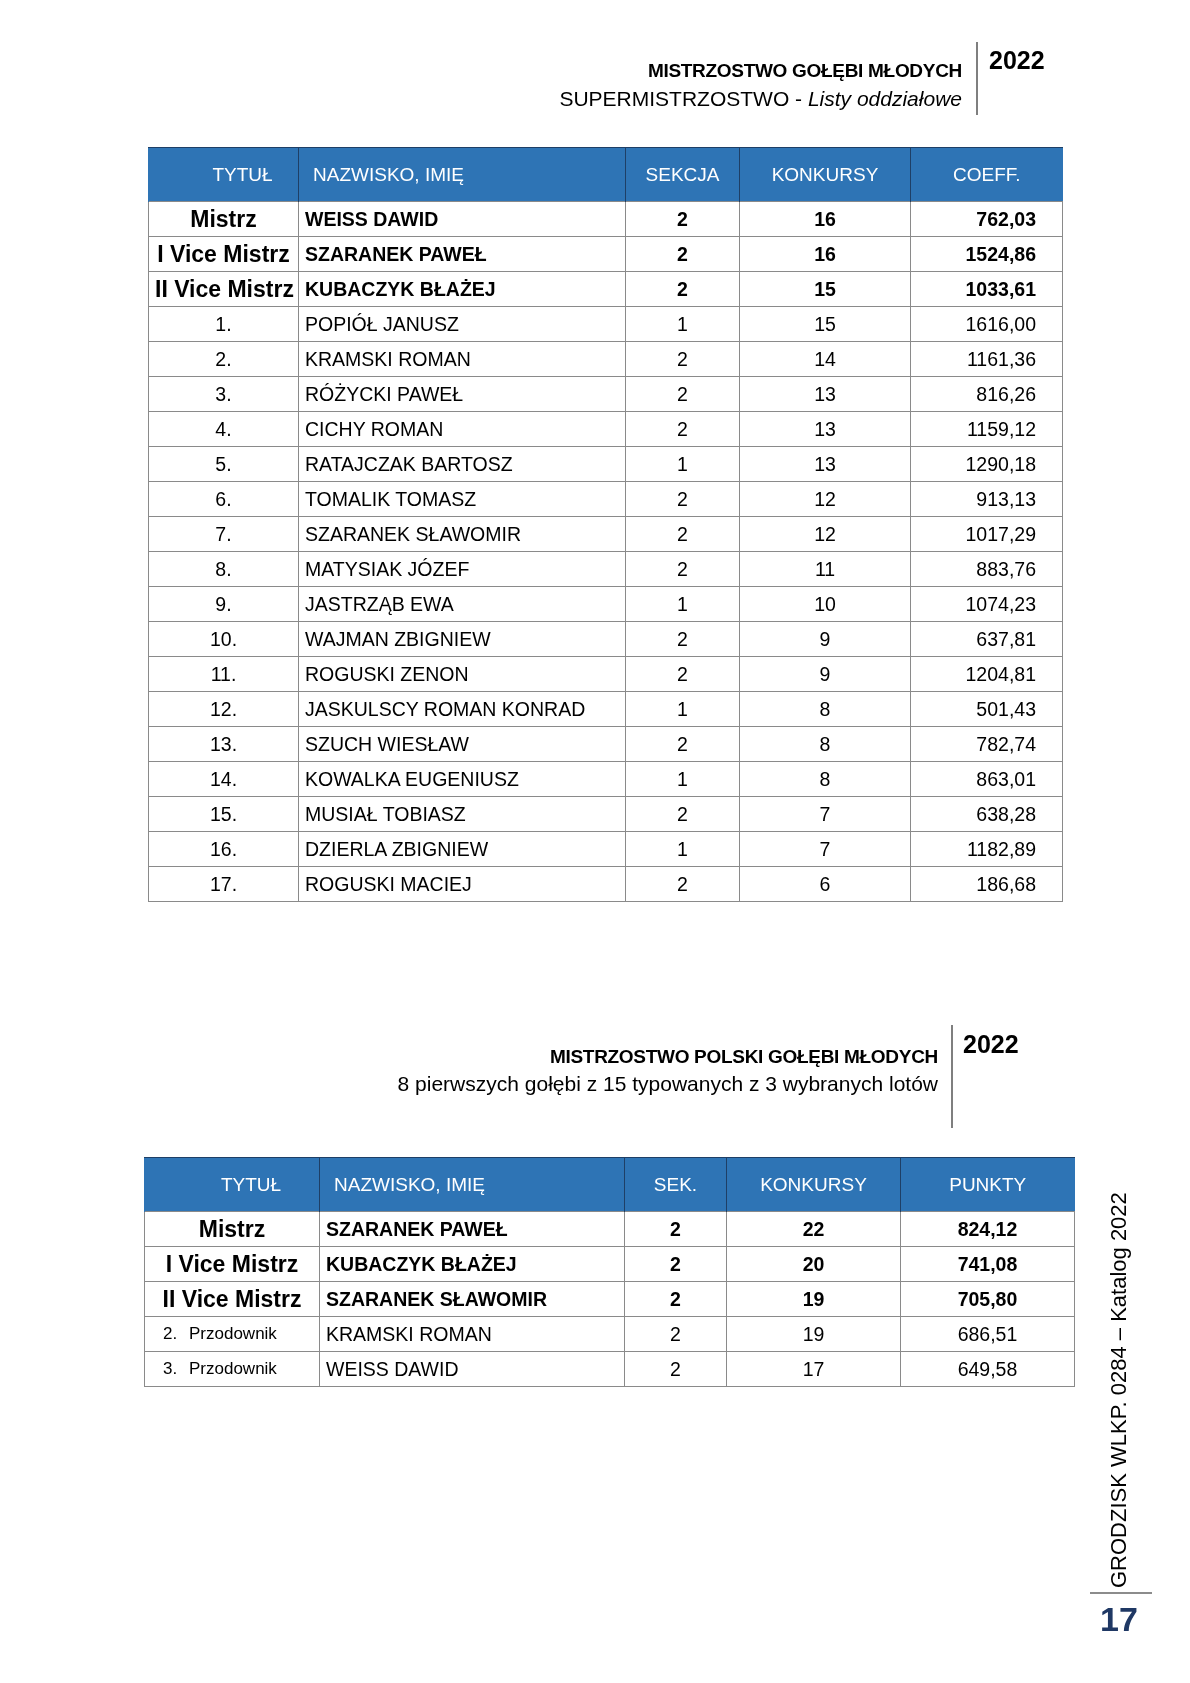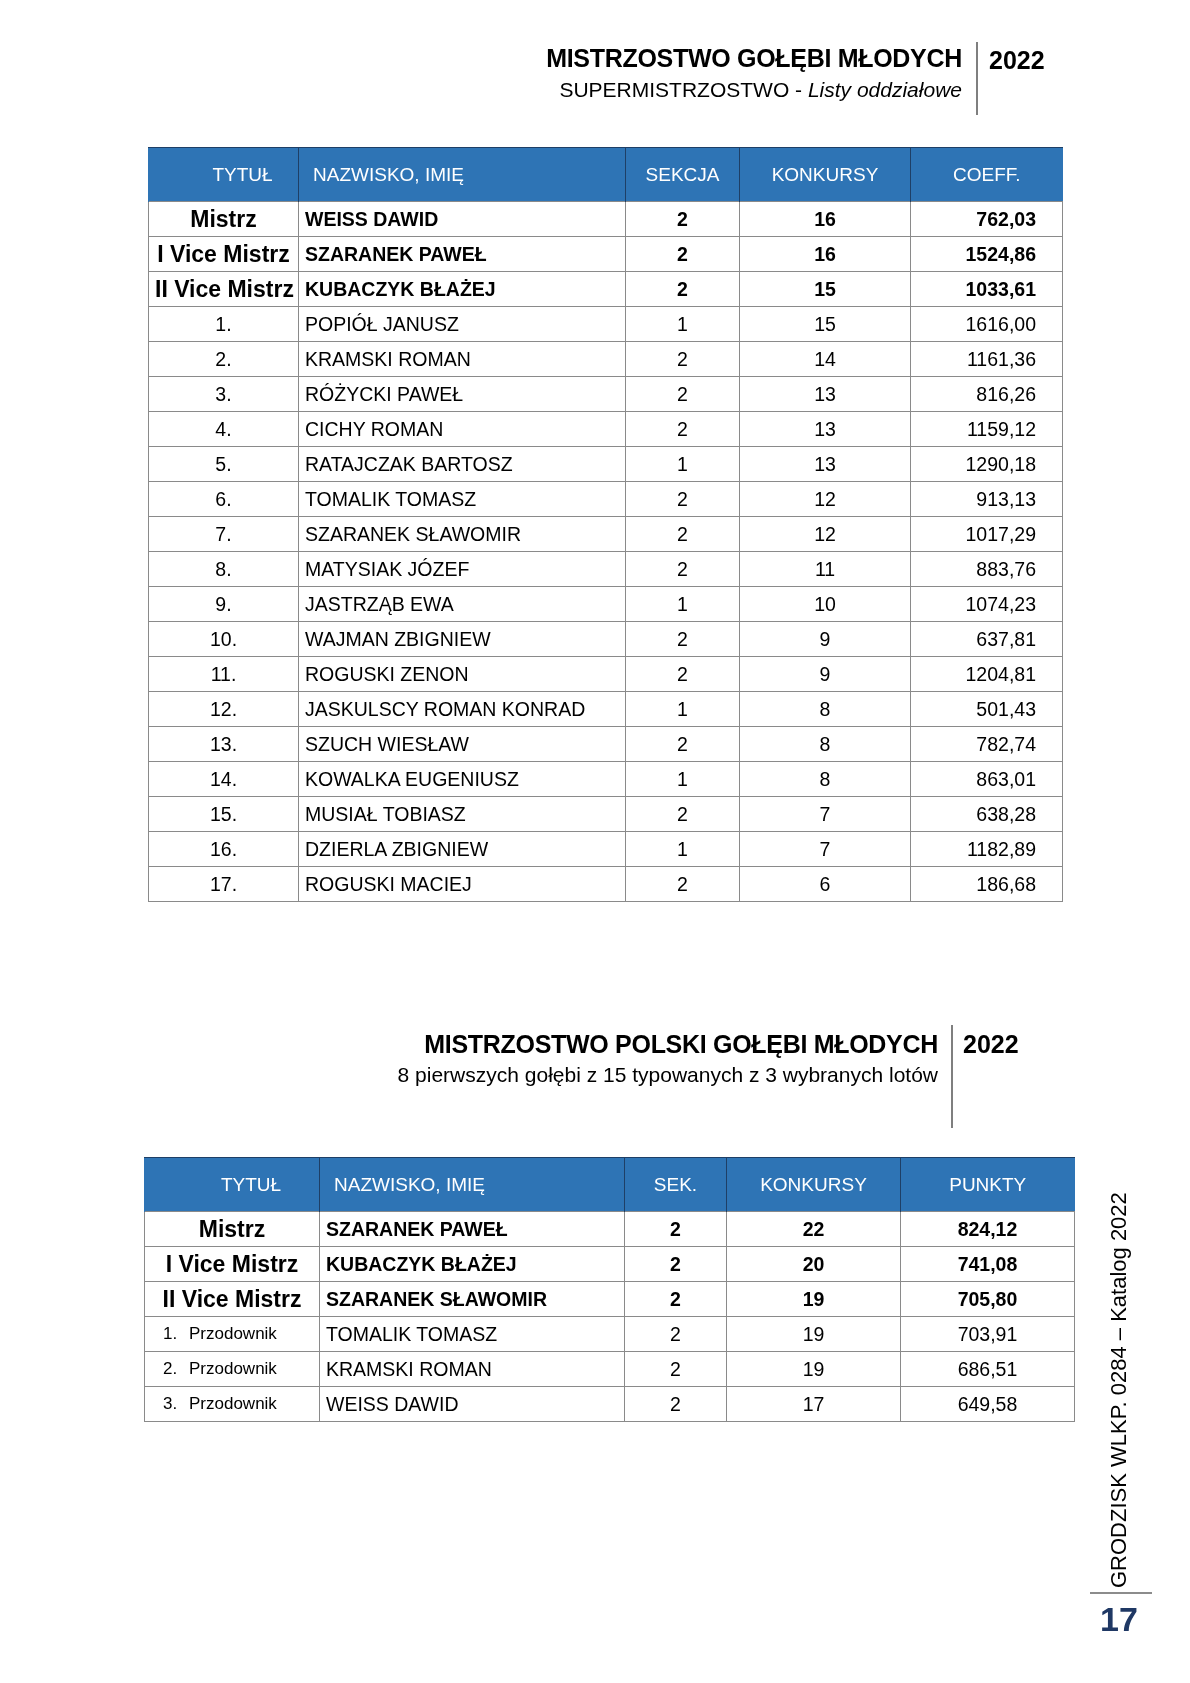--- a/index.html
+++ b/index.html
@@ -1,20 +1,20 @@
 <!DOCTYPE html>
 <html><head>
 <meta charset="utf-8">
 <style>
   * { margin:0; padding:0; box-sizing:border-box; }
   html, body { width:1190px; height:1683px; background:#ffffff; overflow:hidden; }
   body { position:relative; font-family:"Liberation Sans", "DejaVu Sans", sans-serif; color:#000; }
 
   .heading { position:absolute; text-align:right; }
-  .heading .title { font-weight:bold; font-size:25px; letter-spacing:-0.3px; white-space:nowrap; }
+  .heading .title { font-weight:bold; font-size:19px; letter-spacing:-0.3px; white-space:nowrap;margin-top:16px; }
   .heading .sub { font-size:21px; white-space:nowrap; line-height:31px; }
   .heading .sub i { font-style:italic; }
   .divider { position:absolute; width:2px; background:#7f7f7f; }
   .year { position:absolute; font-weight:bold; font-size:25px;text-align:center; }
 
   table { position:absolute; border-collapse:collapse; table-layout:fixed; }
   th { background:#2E74B5; color:#ffffff; font-weight:normal; font-size:19px; height:54px;
        border-left:1.5px solid #1e3f66; border-top:1.5px solid #1e3f66; }
   th:first-child { border-left:1.5px solid #2E74B5;padding-left:38px; }
   th.left { text-align:left; padding-left:14px; }
@@ -251,27 +251,20 @@
         <td class="c">741,08</td>
       </tr>
       <tr class="bold">
         <td class="t">II Vice Mistrz</td>
         <td class="l">SZARANEK SŁAWOMIR</td>
         <td class="c">2</td>
         <td class="c">19</td>
         <td class="c">705,80</td>
       </tr>
       <tr>
-        <td class="t2"><span class="num">1.</span><span>Przodownik</span></td>
-        <td class="l">TOMALIK TOMASZ</td>
-        <td class="c">2</td>
-        <td class="c">19</td>
-        <td class="c">703,91</td>
-      </tr>
-      <tr>
         <td class="t2"><span class="num">2.</span><span>Przodownik</span></td>
         <td class="l">KRAMSKI ROMAN</td>
         <td class="c">2</td>
         <td class="c">19</td>
         <td class="c">686,51</td>
       </tr>
       <tr>
         <td class="t2"><span class="num">3.</span><span>Przodownik</span></td>
         <td class="l">WEISS DAWID</td>
         <td class="c">2</td>

